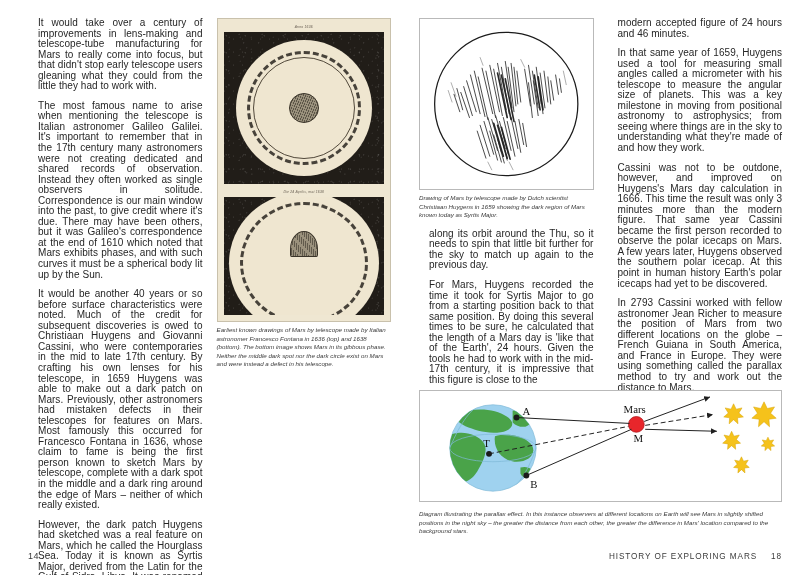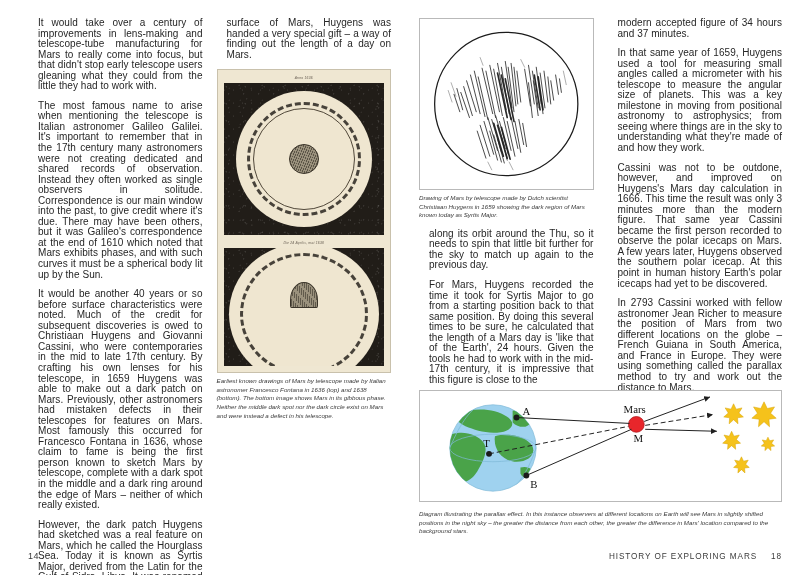--- a/index.html
+++ b/index.html
@@ -156,21 +156,20 @@
     <div class="cols">
 
       <div class="col">
         <p class="body">It would take over a century of improvements in lens-making and telescope-tube manufacturing for Mars to really come into focus, but that didn't stop early telescope users gleaning what they could from the little they had to work with.</p>
         <p class="body">The most famous name to arise when mentioning the telescope is Italian astronomer Galileo Galilei. It's important to remember that in the 17th century many astronomers were not creating dedicated and shared records of observation. Instead they often worked as single observers in solitude. Correspondence is our main window into the past, to give credit where it's due. There may have been others, but it was Galileo's correspondence at the end of 1610 which noted that Mars exhibits phases, and with such curves it must be a spherical body lit up by the Sun.</p>
         <p class="body">It would be another 40 years or so before surface characteristics were noted. Much of the credit for subsequent discoveries is owed to Christiaan Huygens and Giovanni Cassini, who were contemporaries in the mid to late 17th century. By crafting his own lenses for his telescope, in 1659 Huygens was able to make out a dark patch on Mars. Previously, other astronomers had mistaken defects in their telescopes for features on Mars. Most famously this occurred for Francesco Fontana in 1636, whose claim to fame is being the first person known to sketch Mars by telescope, complete with a dark spot in the middle and a dark ring around the edge of Mars – neither of which really existed.</p>
         <p class="body">However, the dark patch Huygens had sketched was a real feature on Mars, which he called the Hourglass Sea. Today it is known as Syrtis Major, derived from the Latin for the Gulf of Sidra, Libya. It was renamed Syrtis Major in the 19th century when the first properly detailed maps of Mars were created. By finding a real feature on the</p>
       </div>
 
       <div class="col">
-        <p class="body">surface of Mars, Huygens was handed a very special gift – a way of finding out the length of a day on Mars.</p>
 
         <div class="plate">
           <div class="plate-label">Anno 1636</div>
           <div class="plate-frame top">
             <div class="noise"></div>
             <div class="disc-outer" style="left:50%;top:50%;width:136px;height:136px;transform:translate(-50%,-50%);"></div>
             <div class="ring-dashed" style="left:50%;top:50%;width:108px;height:108px;transform:translate(-50%,-50%);"></div>
             <div class="ring-thin" style="left:50%;top:50%;width:100px;height:100px;transform:translate(-50%,-50%);"></div>
             <div class="spot" style="left:50%;top:50%;width:28px;height:28px;transform:translate(-50%,-50%);"></div>
           </div>
@@ -272,21 +271,21 @@
             </g>
           </svg>
         </div>
         <div class="caption">Drawing of Mars by telescope made by Dutch scientist Christiaan Huygens in 1659 showing the dark region of Mars known today as Syrtis Major.</div>
 
         <p class="body">along its orbit around the Thu, so it needs to spin that little bit further for the sky to match up again to the previous day.</p>
         <p class="body">For Mars, Huygens recorded the time it took for Syrtis Major to go from a starting position back to that same position. By doing this several times to be sure, he calculated that the length of a Mars day is 'like that of the Earth', 24 hours. Given the tools he had to work with in the mid-17th century, it is impressive that this figure is close to the</p>
       </div>
 
       <div class="col">
-        <p class="body">modern accepted figure of 34 hours and 37 minutes.</p>
+        <p class="body">modern accepted figure of 24 hours and 46 minutes.</p>
         <p class="body">In that same year of 1659, Huygens used a tool for measuring small angles called a micrometer with his telescope to measure the angular size of planets. This was a key milestone in moving from positional astronomy to astrophysics; from seeing where things are in the sky to understanding what they're made of and how they work.</p>
         <p class="body">Cassini was not to be outdone, however, and improved on Huygens's Mars day calculation in 1666. This time the result was only 3 minutes more than the modern figure. That same year Cassini became the first person recorded to observe the polar icecaps on Mars. A few years later, Huygens observed the southern polar icecap. At this point in human history Earth's polar icecaps had yet to be discovered.</p>
         <p class="body">In 2793 Cassini worked with fellow astronomer Jean Richer to measure the position of Mars from two different locations on the globe – French Guiana in South America, and France in Europe. They were using something called the parallax method to try and work out the distance to Mars.</p>
       </div>
 
     </div>
 
     <div class="diagrambox" style="position:absolute;left:14px;right:28px;top:390px;height:112px;">
       <svg viewBox="0 0 363 112" width="100%" height="100%">
         <defs>

